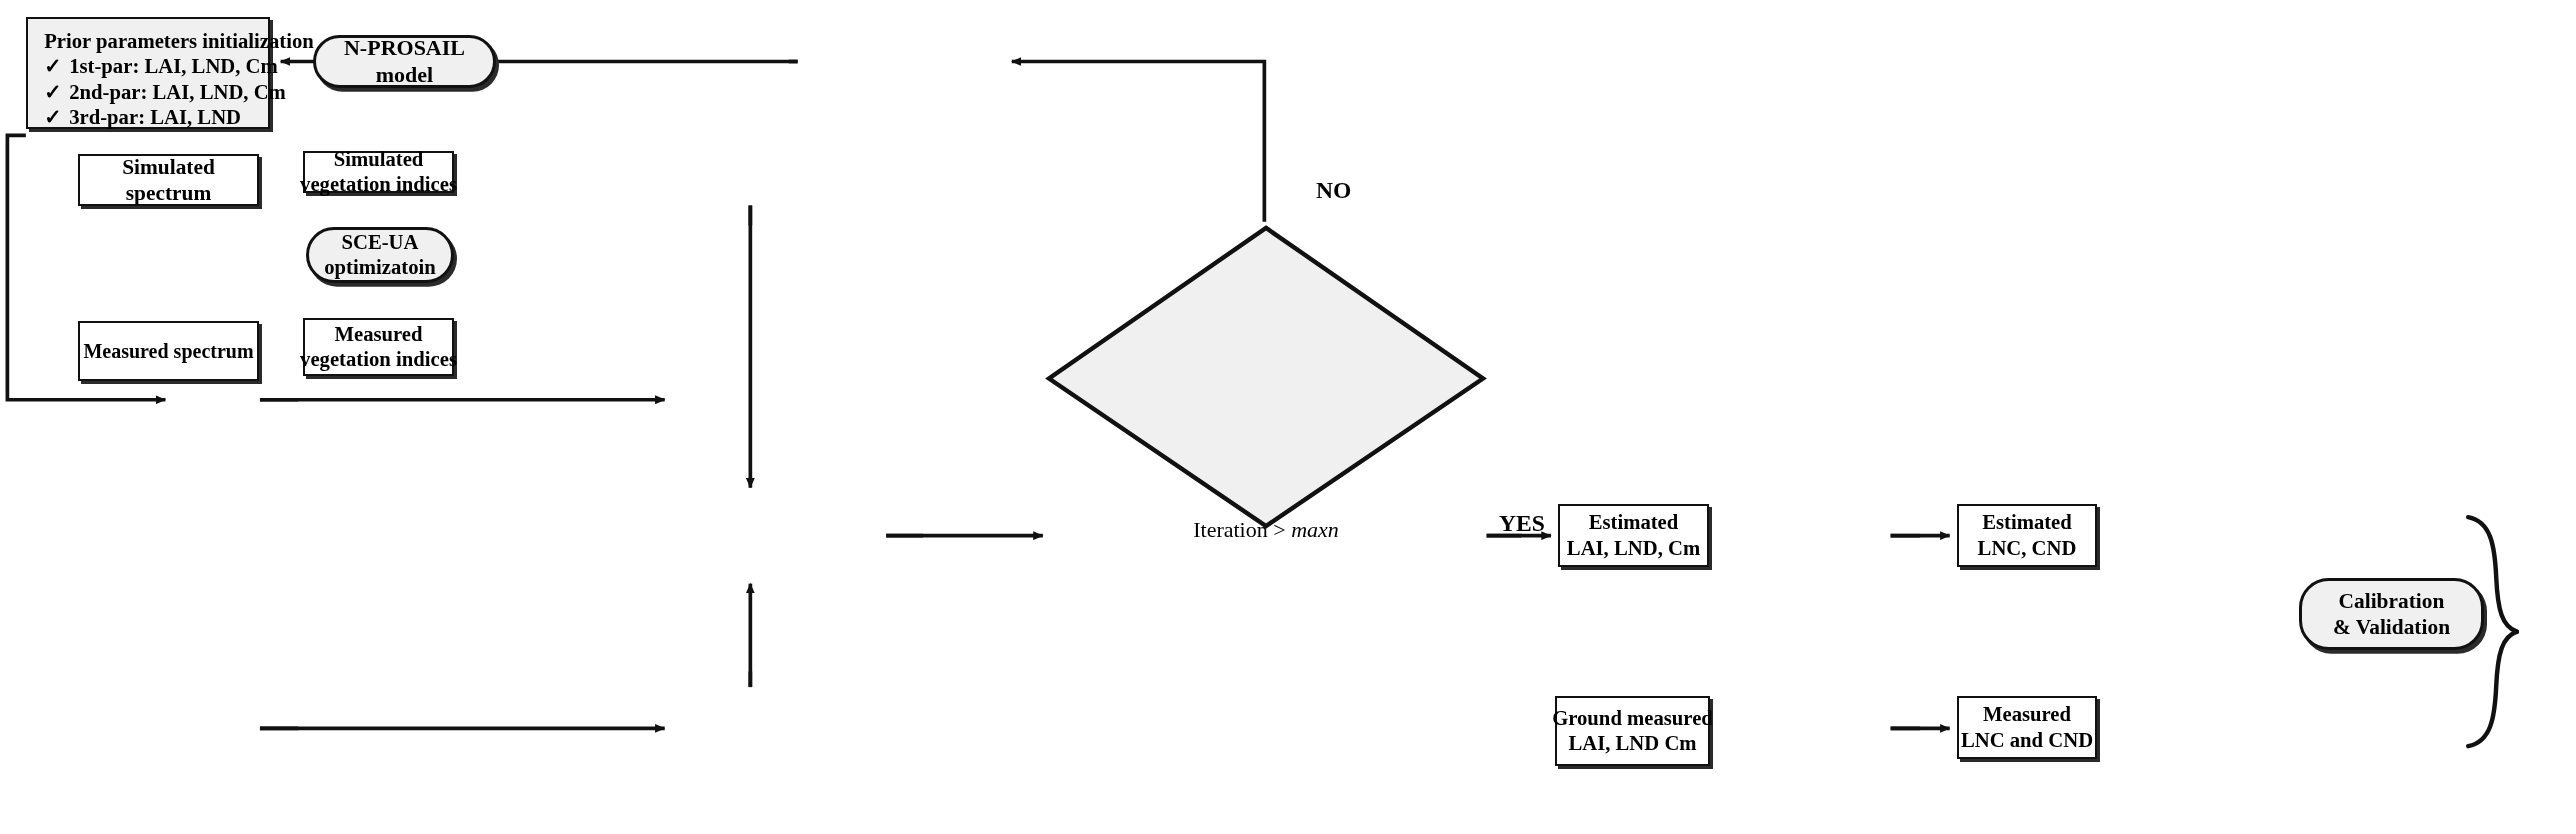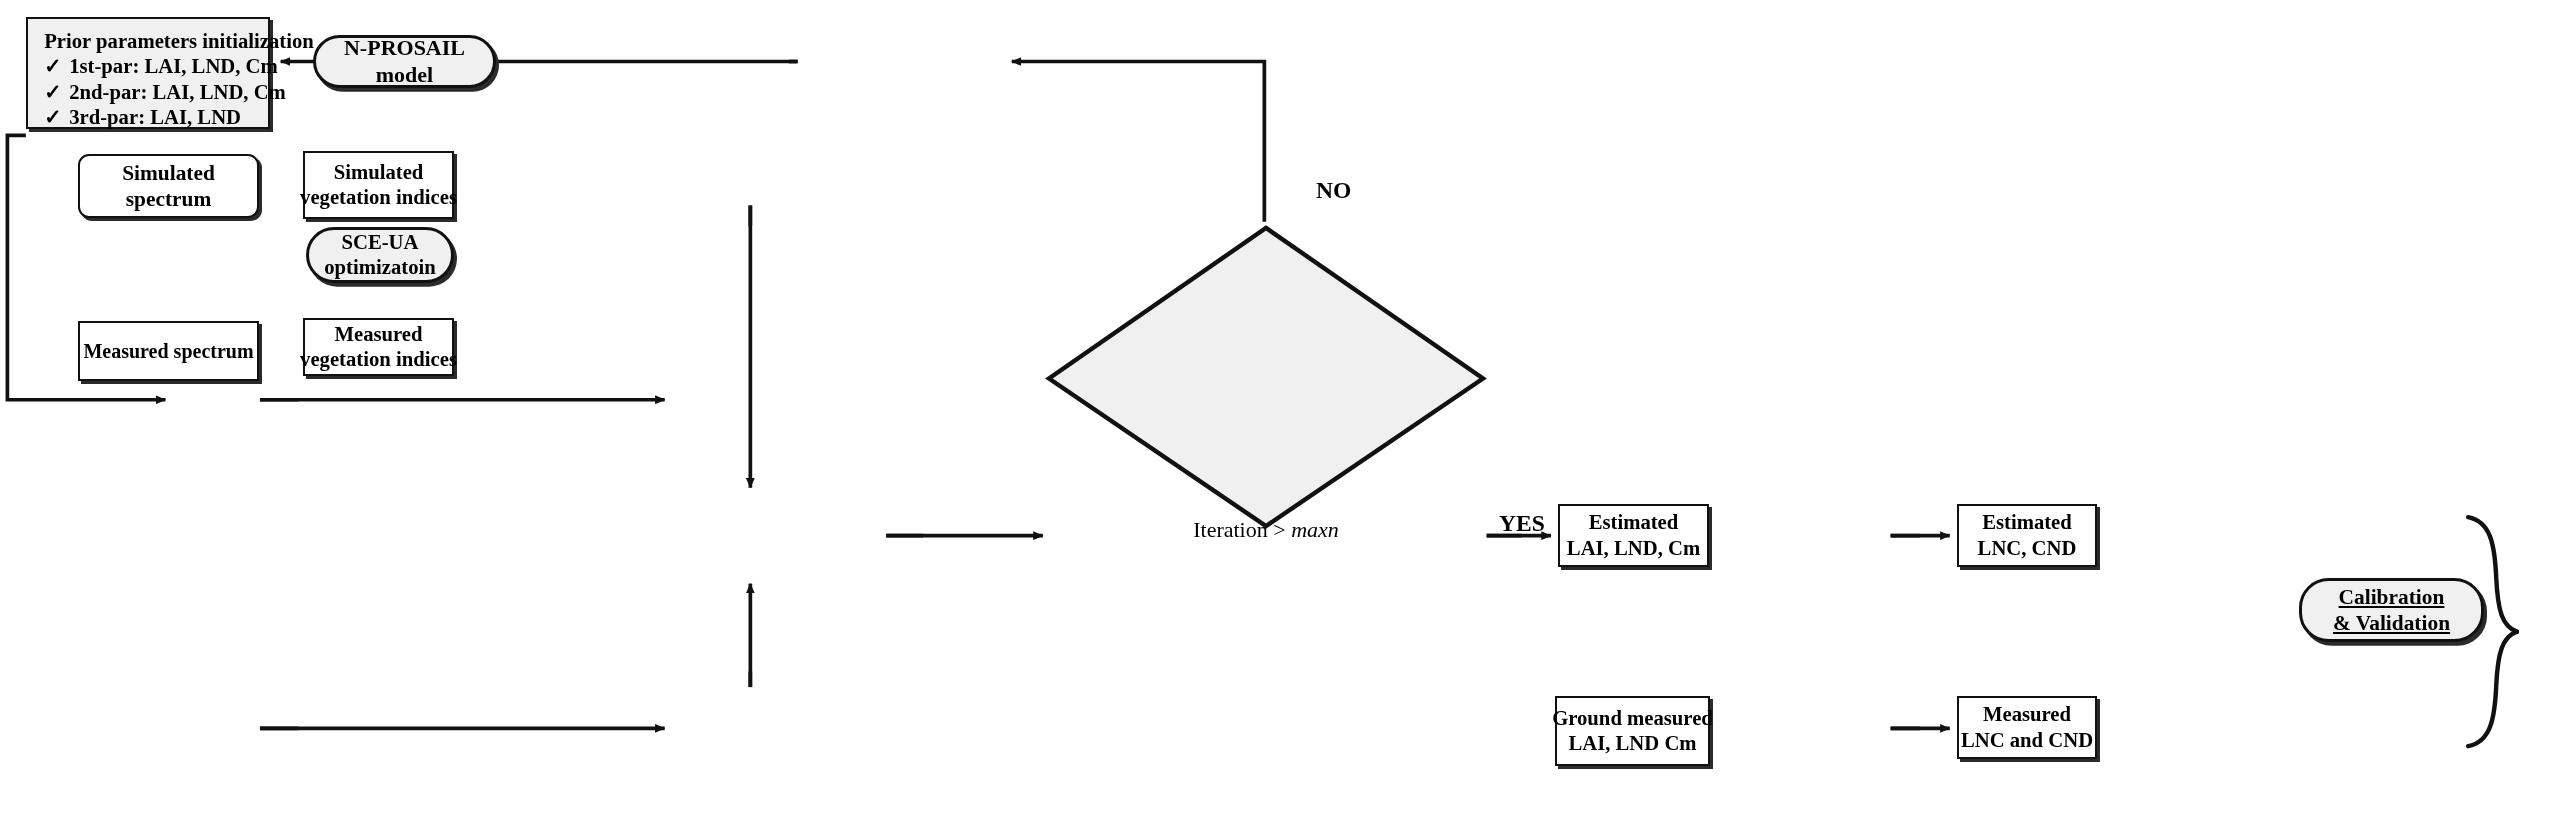--- a/index.html
+++ b/index.html
@@ -100,25 +100,25 @@
       <span class="line"><span class="tick">✓</span><span>1st-par: LAI, LND, Cm</span></span>
       <span class="line"><span class="tick">✓</span><span>2nd-par: LAI, LND, Cm</span></span>
       <span class="line"><span class="tick">✓</span><span>3rd-par: LAI, LND</span></span>
     </div>
   </div>
 
   <div class="node round" style="left:313px;top:35px;width:183px;height:53px;font-size:22px;font-family:Liberation Serif, serif;">
     <span>N-PROSAIL model</span>
   </div>
 
-  <div class="node rect" style="left:78px;top:154px;width:181px;height:64px;font-size:21.4px;border-radius:11px;">
+  <div class="node rect" style="left:78px;top:154px;width:181px;height:52px;font-size:21.4px;">
     <span>Simulated  spectrum</span>
   </div>
 
-  <div class="node rect" style="left:303px;top:151px;width:151px;height:68px;font-size:20.7px;">
+  <div class="node rect" style="left:303px;top:151px;width:151px;height:42px;font-size:20.7px;">
     <div>
       <span class="line">Simulated</span>
       <span class="line">vegetation indices</span>
     </div>
   </div>
 
   <div class="node round" style="left:306px;top:227px;width:148px;height:56px;font-size:20.7px;">
     <div>
       <span class="line">SCE-UA</span>
       <span class="line">optimizatoin</span>
@@ -167,21 +167,21 @@
     </div>
   </div>
 
   <div class="node rect" style="left:1957px;top:696px;width:140px;height:63px;font-size:20.7px;">
     <div>
       <span class="line">Measured</span>
       <span class="line">LNC and CND</span>
     </div>
   </div>
 
-  <div class="node round" style="left:2299px;top:578px;width:185px;height:64px;font-size:21.4px;text-decoration:underline;">
+  <div class="node round" style="left:2299px;top:578px;width:185px;height:72px;font-size:21.4px;">
     <div>
       <span class="line">Calibration</span>
       <span class="line">&amp; Validation</span>
     </div>
   </div>
 
 </div>
 
 
 </body></html>

